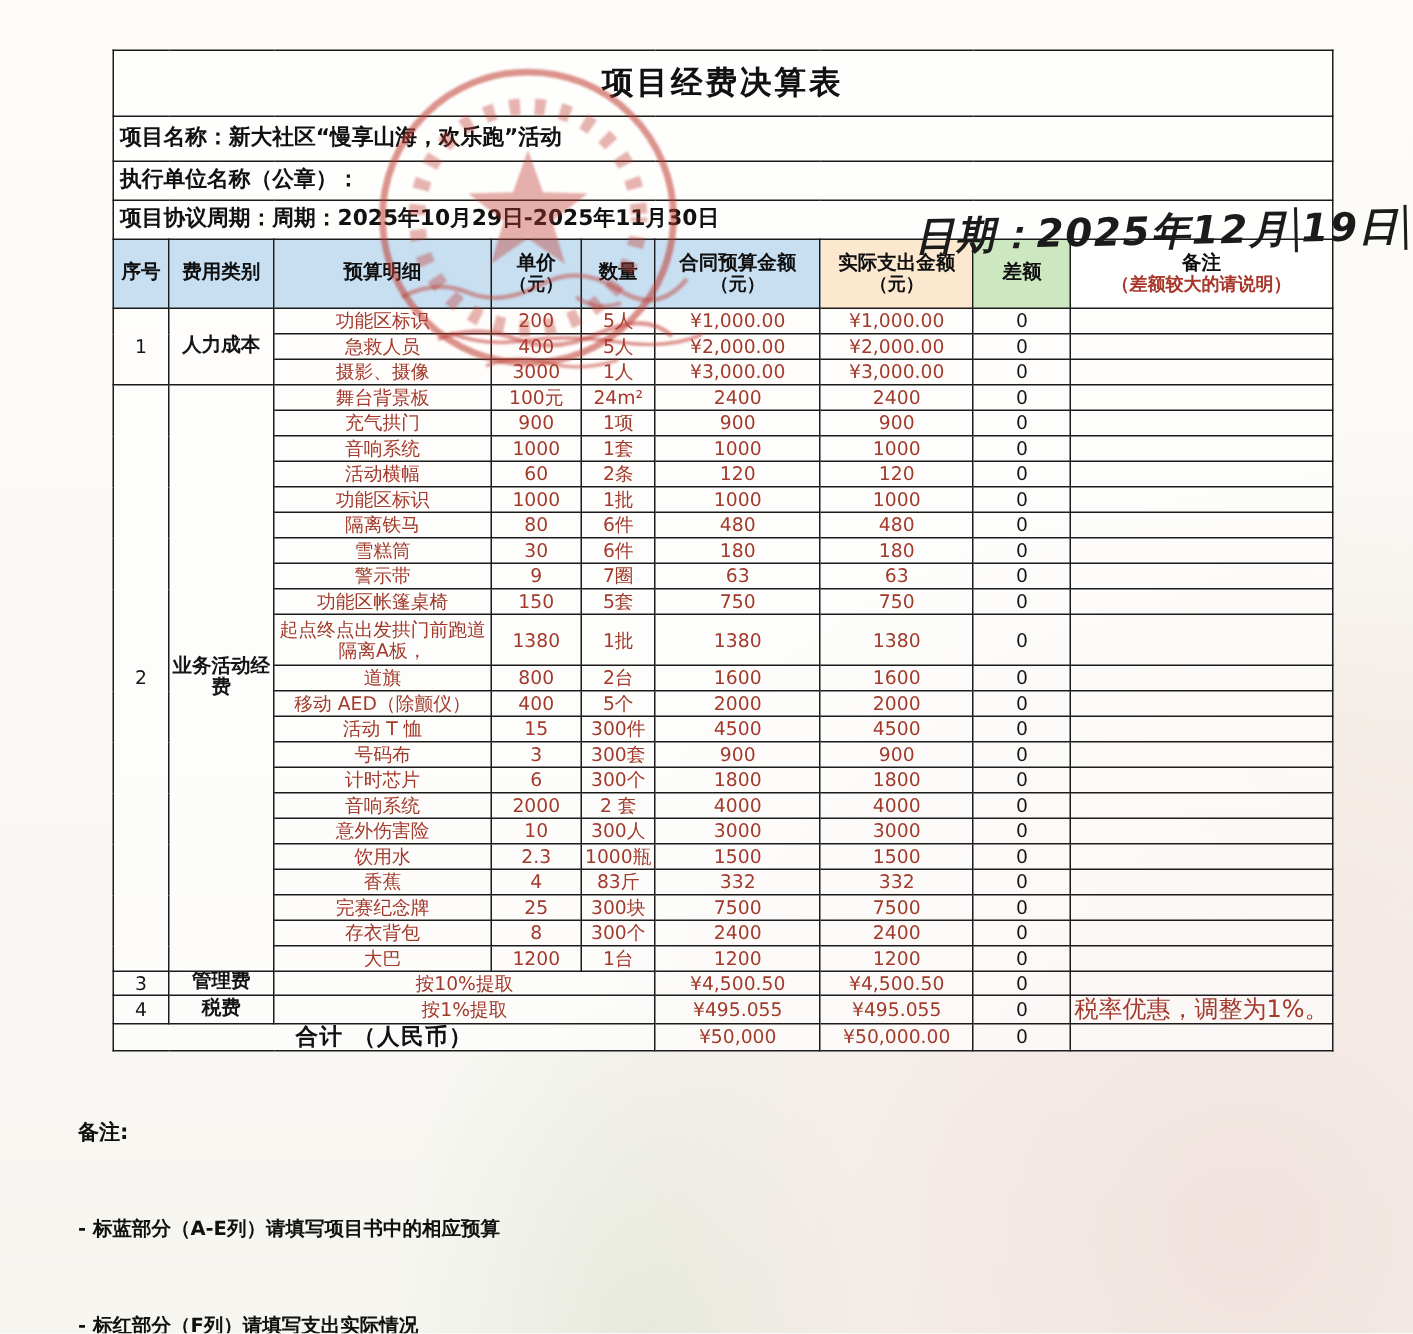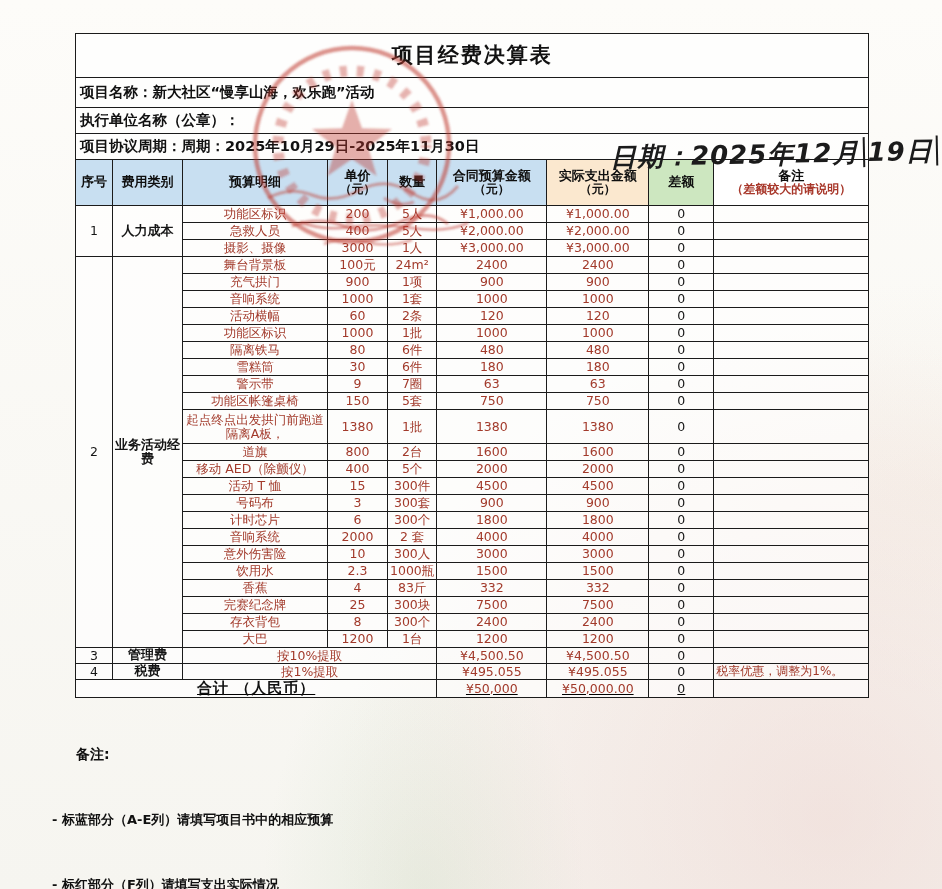--- a/index.html
+++ b/index.html
@@ -30,43 +30,43 @@
   td.title{text-align:center;font-weight:bold;font-size:21px;letter-spacing:2px;color:#111;}
   tr.meta-tr1{height:30px;} tr.meta-tr2{height:26px;} tr.meta-tr3{height:26px;}
   td.meta{font-weight:bold;font-size:14.5px;color:#111;padding-left:4px;}
   tr.header-tr{height:46px;}
   th.hdr{font-weight:bold;color:#0f0f0f;text-align:center;font-size:13px;padding:0 1px;}
   th.hdr .sub{font-size:12px;}
   .bg-blue{background:#c8dff1;} .bg-orange{background:#fbe8cf;margin-left:14px;}
   .bg-green{background:#cde7c0;} .bg-white{background:#ffffff;}
   .red-sub{color:#a8372a;}
   tr.item-tr{height:17px;} tr.tall{height:34px;}
-  tr.fee-tr{height:16px;} tr.total-tr{height:18px;text-decoration:underline;}
+  tr.fee-tr{height:16px;} tr.total-tr{height:18px;}
   td.center{text-align:center;} td.left{text-align:left;}
   td.red{color:#a23a2b;font-weight:500;}
   td.black{color:#151515;}
   td.boldcat{font-weight:bold;color:#151515;text-align:center;font-size:13px;}
   td.cell-name{white-space:normal;line-height:1.1;}
-  td.remark{font-size:12px;}
+  td.remark{font-size:16px;}
   td.total-label{font-weight:bold;font-size:15px;text-align:center;color:#111;letter-spacing:1px;}
 
   
   .handwritten{
     position:absolute;left:610px;top:137px;z-index:3;
     font-style:italic;font-weight:600;font-size:26px;color:#1b1b1b;
     letter-spacing:1px;transform:rotate(-1.2deg);white-space:nowrap;
   }
   .handwritten .day{border-left:2px solid #1b1b1b;border-right:2px solid #1b1b1b;padding:0 3px;margin-left:3px;}
 
   
   .stamp-svg{position:absolute;left:234px;top:30px;z-index:2;pointer-events:none;}
 
   
   .notes{position:absolute;left:52px;top:746px;z-index:1;color:#101010;width:560px;}
-  .notes .heading{font-weight:bold;font-size:14px;margin-bottom:2px;margin-left:24px;}
+  .notes .heading{font-weight:bold;font-size:14px;margin-bottom:2px;}
   .notes .line{font-weight:600;font-size:13px;line-height:16.5px;white-space:nowrap;margin-top:48px;}
 </style>
 </head>
 <body>
 
 <div class="page">
 
   <table class="budget">
     <colgroup>
       <col style="width:37px">

